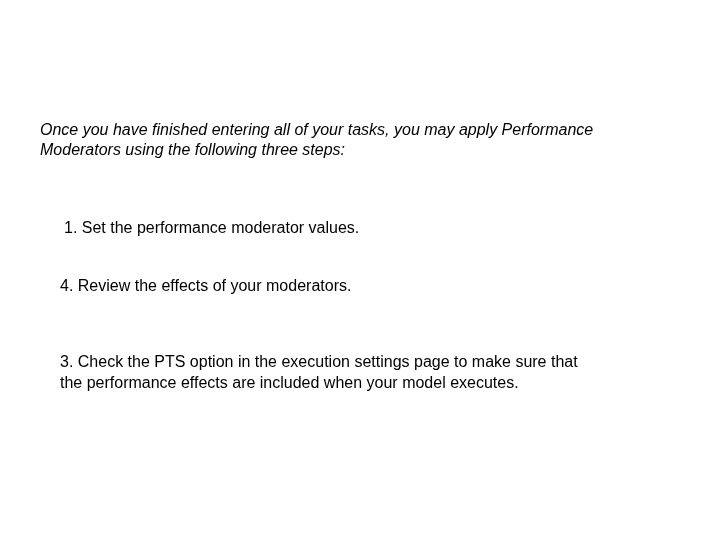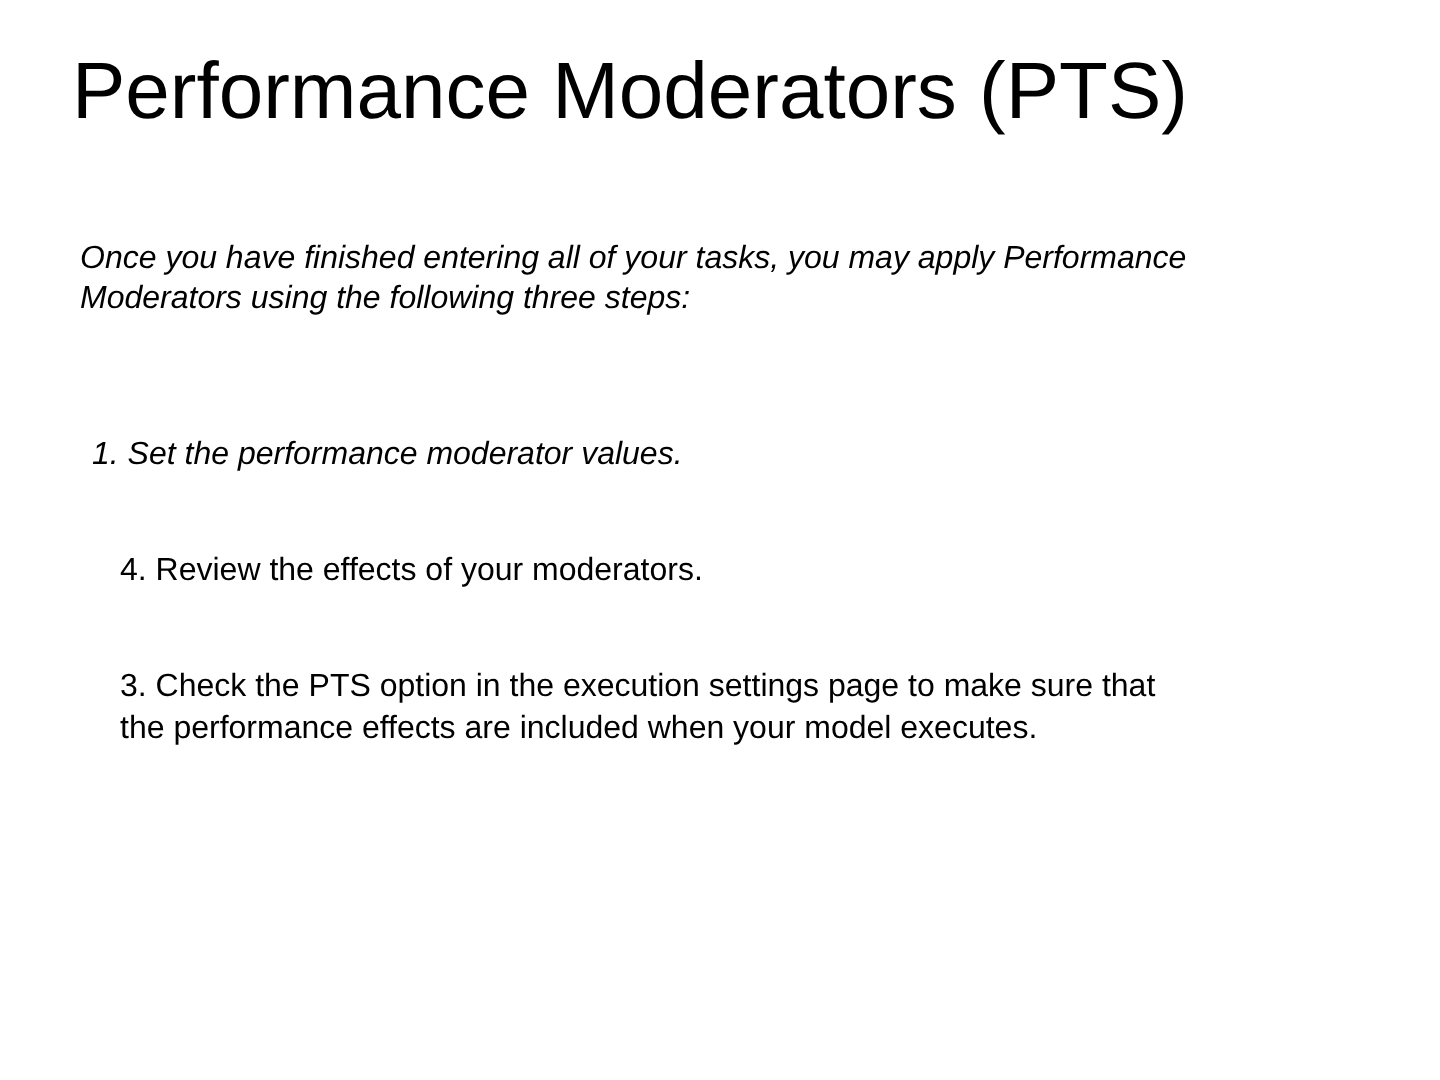--- a/index.html
+++ b/index.html
@@ -1,26 +1,25 @@
 <!DOCTYPE html>
 <html><head>
 <meta charset="utf-8">
 <style>
   * { margin: 0; padding: 0; box-sizing: border-box; }
   html, body { width: 720px; height: 540px; background: #fff; font-family: Arial, Helvetica, sans-serif; color: #000; }
   .slide { position: relative; width: 720px; height: 540px; }
   .title { position: absolute; left: 36px; top: 24px; width: 648px; font-size: 40px; font-weight: 400; letter-spacing: 0px; }
   .intro { position: absolute; left: 40px; top: 120px; width: 620px; font-size: 16px; line-height: 1.25; font-style: italic; }
-  .step1 { position: absolute; left: 46px; top: 218px; width: 540px; font-size: 16px; line-height: 1.3; font-style: italic; }
+  .step1 { position: absolute; left: 64px; top: 218px; width: 540px; font-size: 16px; line-height: 1.3; }
   .step2 { position: absolute; left: 60px; top: 276px; width: 540px; font-size: 16px; line-height: 1.3; }
-  .step3 { position: absolute; left: 60px; top: 334px; width: 520px; font-size: 16px; line-height: 1.3; }
+  .step3 { position: absolute; left: 60px; top: 352px; width: 520px; font-size: 16px; line-height: 1.3; }
   .return-link { position: absolute; right: 28px; bottom: 26px; font-size: 14px; color: #0000cc; text-decoration: underline; cursor: pointer; }
 </style>
 </head>
 <body>
 
 <div class="slide">
-  <h1 class="title">Performance Moderators (PTS)</h1>
   <p class="intro">Once you have finished entering all of your tasks, you may apply Performance Moderators using the following three steps:</p>
   <p class="step1">1. Set the performance moderator values.</p>
   <p class="step2">4. Review the effects of your moderators.</p>
   <p class="step3">3. Check the PTS option in the execution settings page to make sure that the performance effects are included when your model executes.</p>
 </div>
 
 </body></html>

